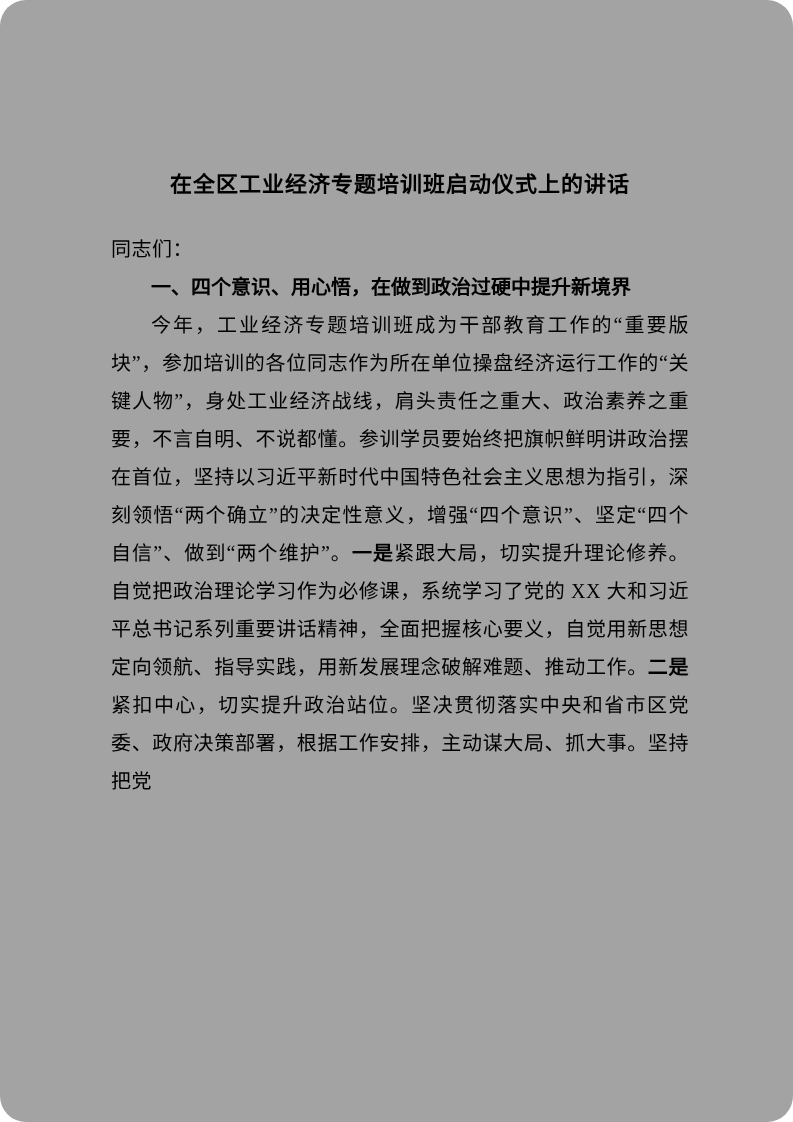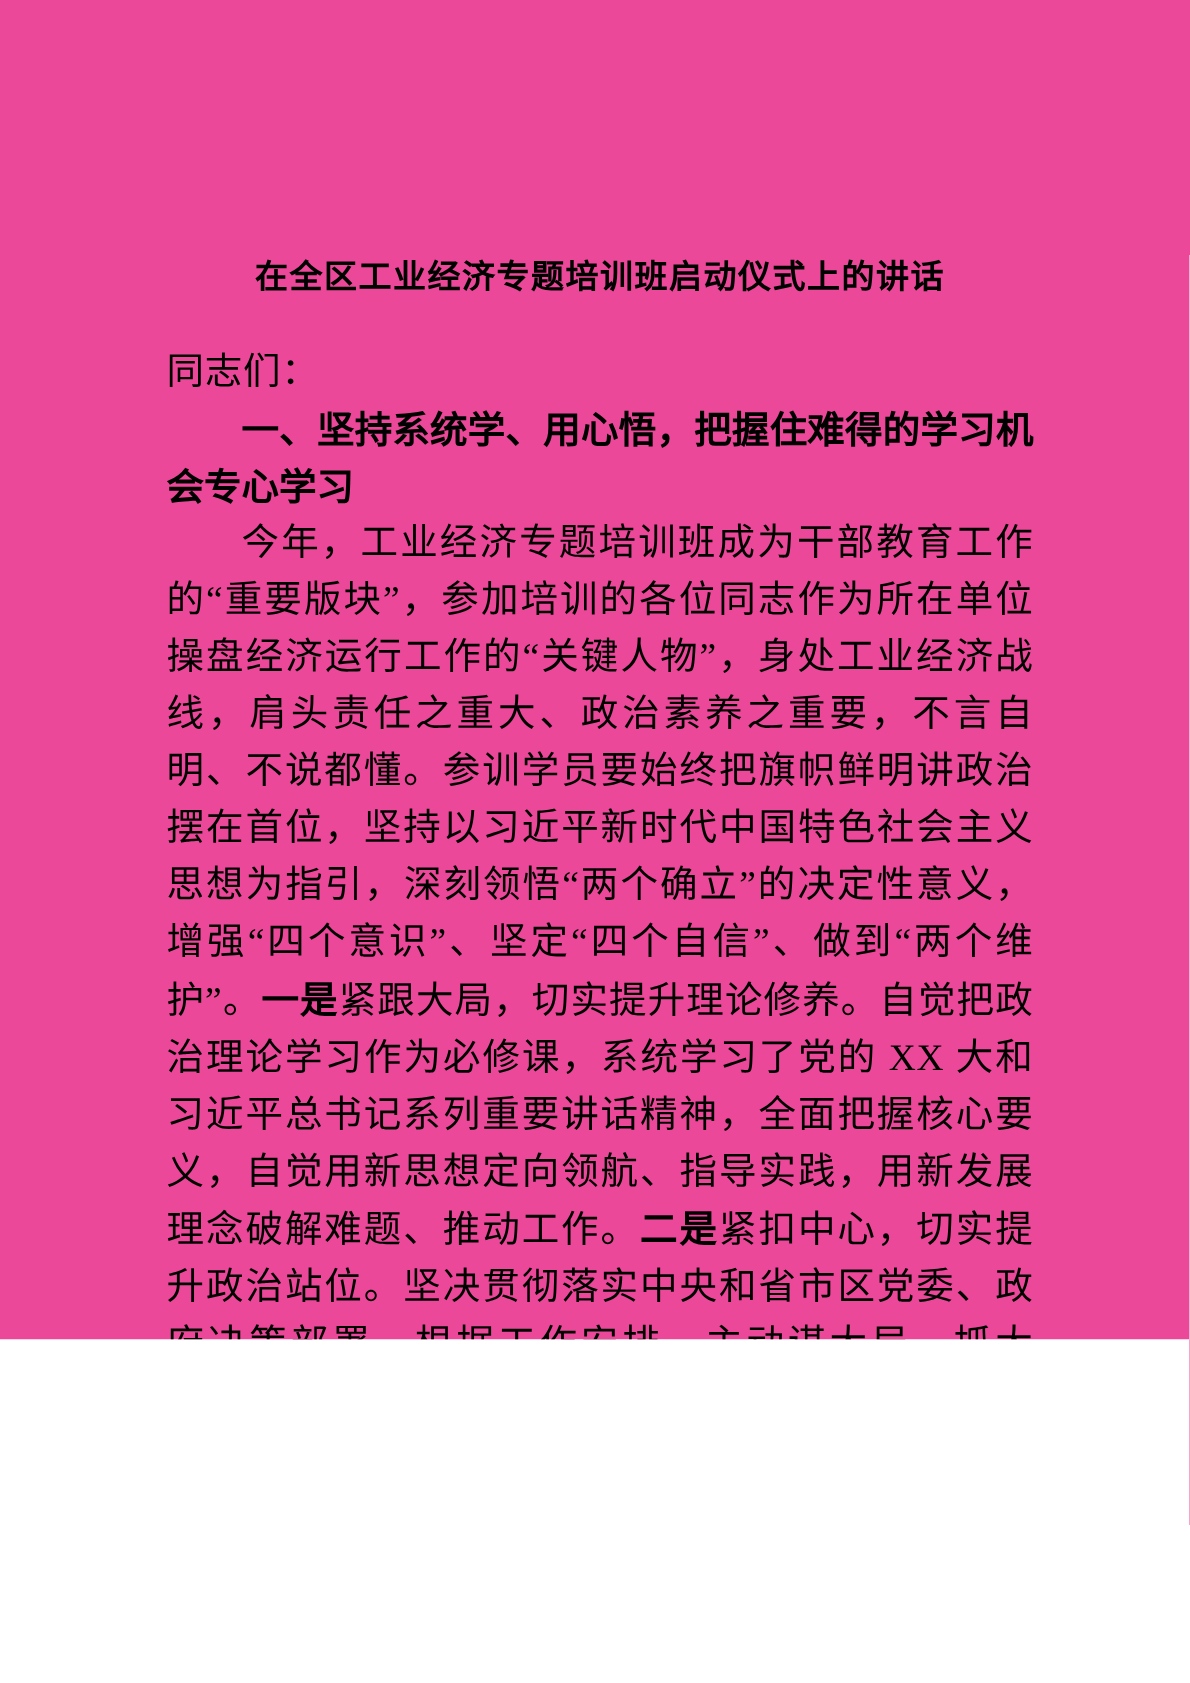--- a/index.html
+++ b/index.html
@@ -3,24 +3,25 @@
 <meta charset="utf-8">
 <style>
   html, body {
     margin: 0;
     padding: 0;
     background: #ffffff;
   }
   .page {
     position: relative;
     width: 793px;
-    height: 893px;
-    background: #ec4899;
+    height: 1122px;
+    background: #a3a3a3;
     overflow: hidden;
     margin: 0 auto;
+    border-radius: 26px;
   }
   .content {
     position: absolute;
     left: 111px;
     top: 170px;
     width: 578px;
     color: #000000;
   }
   .doc-title {
     margin: 0 0 30px 0;
@@ -28,21 +29,21 @@
     font-weight: bold;
     font-size: 22px;
     line-height: 30px;
     text-align: center;
     letter-spacing: 1px;
     color: #000000;
   }
   .para {
     margin: 0;
     font-family: "Liberation Serif", "DejaVu Serif", serif;
-    font-size: 25px;
+    font-size: 20px;
     line-height: 38px;
     text-align: justify;
     color: #000000;
     letter-spacing: 0.5px;
   }
   .para.indent {
     text-indent: 2em;
   }
   .para.heading {
     font-weight: bold;
@@ -55,17 +56,17 @@
   }
 </style>
 </head>
 <body>
 
 <div class="page">
   <div class="content">
     <h1 class="doc-title">在全区工业经济专题培训班启动仪式上的讲话</h1>
     <div id="paragraphs">
         <p class="para salutation"><span>同志们：</span></p>
-        <p class="para heading indent"><span class="b">一、坚持系统学、用心悟，把握住难得的学习机会专心学习</span></p>
+        <p class="para heading indent"><span class="b">一、四个意识、用心悟，在做到政治过硬中提升新境界</span></p>
         <p class="para body indent"><span>今年，工业经济专题培训班成为干部教育工作的“重要版块”，参加培训的各位同志作为所在单位操盘经济运行工作的“关键人物”，身处工业经济战线，肩头责任之重大、政治素养之重要，不言自明、不说都懂。参训学员要始终把旗帜鲜明讲政治摆在首位，坚持以习近平新时代中国特色社会主义思想为指引，深刻领悟“两个确立”的决定性意义，增强“四个意识”、坚定“四个自信”、做到“两个维护”。</span><span class="b">一是</span><span>紧跟大局，切实提升理论修养。自觉把政治理论学习作为必修课，系统学习了党的 XX 大和习近平总书记系列重要讲话精神，全面把握核心要义，自觉用新思想定向领航、指导实践，用新发展理念破解难题、推动工作。</span><span class="b">二是</span><span>紧扣中心，切实提升政治站位。坚决贯彻落实中央和省市区党委、政府决策部署，根据工作安排，主动谋大局、抓大事。坚持把党</span></p>
       </div>
   </div>
 </div>
 
 </body></html>

